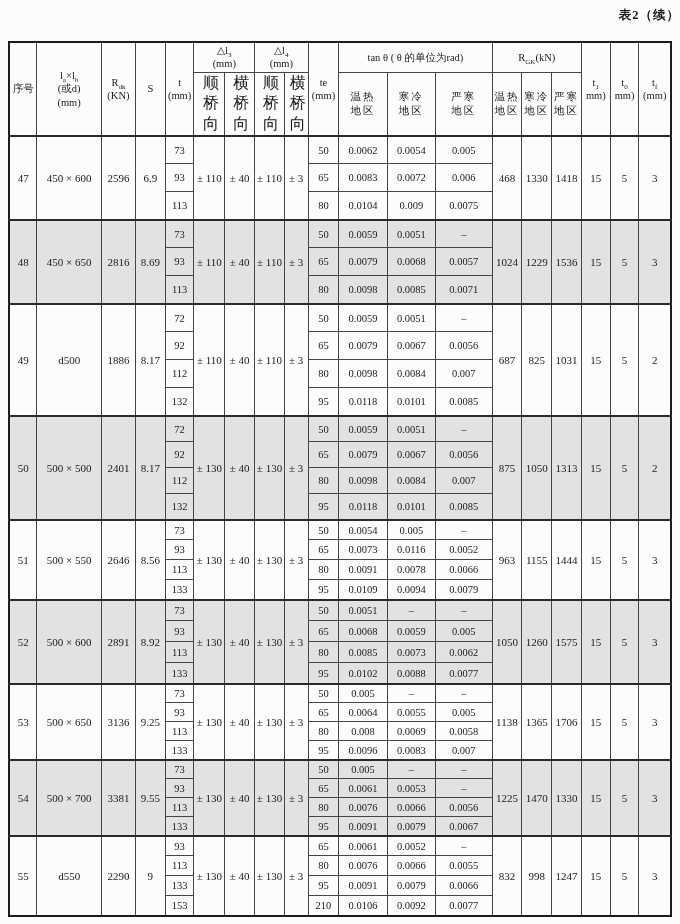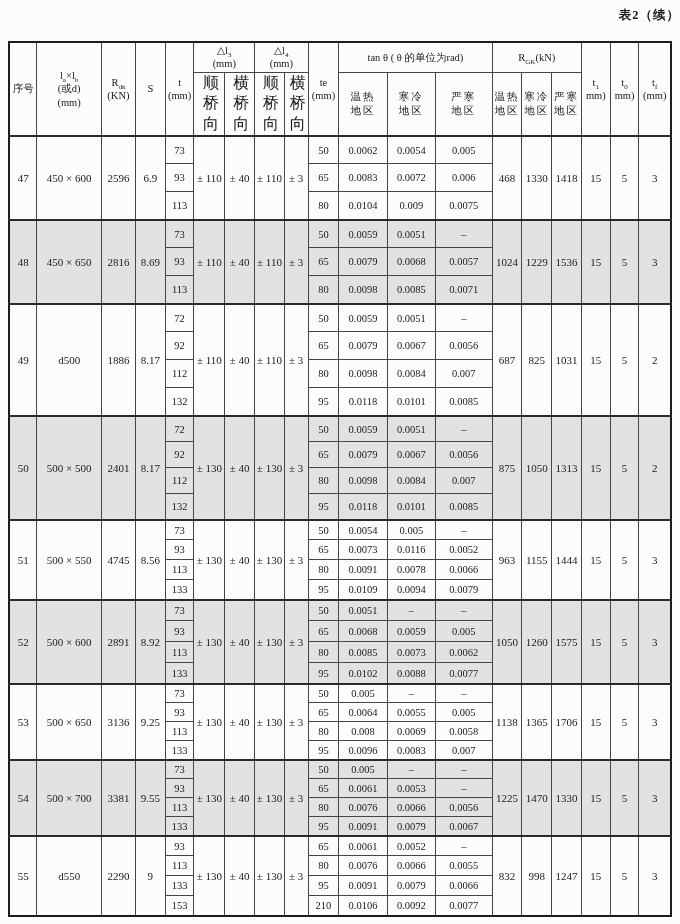--- a/index.html
+++ b/index.html
@@ -290,21 +290,21 @@
         <tr class="shaded" style="height: 26px;">
           <td class="sub">132</td>
           <td class="sub">95</td>
           <td class="sub">0.0118</td>
           <td class="sub">0.0101</td>
           <td class="sub">0.0085</td>
         </tr>
         <tr class=" group-start" style="height: 20px;">
           <td rowspan="4">51</td>
           <td rowspan="4">500 × 550</td>
-          <td rowspan="4">4745</td>
+          <td rowspan="4">2646</td>
           <td rowspan="4">8.56</td>
           <td class="sub">73</td>
           <td rowspan="4">± 130</td>
           <td rowspan="4">± 40</td>
           <td rowspan="4">± 130</td>
           <td rowspan="4">± 3</td>
           <td class="sub">50</td>
           <td class="sub">0.0054</td>
           <td class="sub">0.005</td>
           <td class="sub">–</td>

